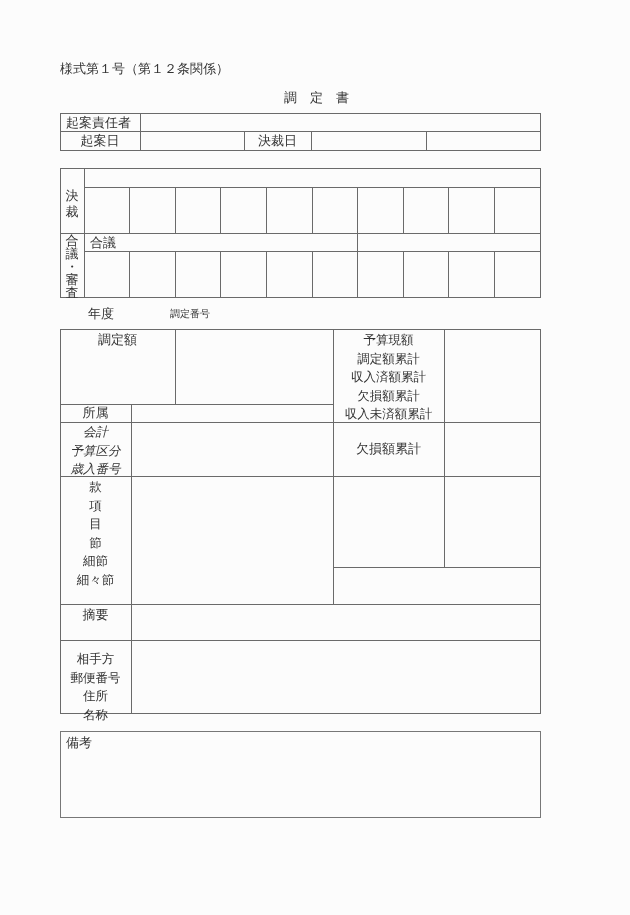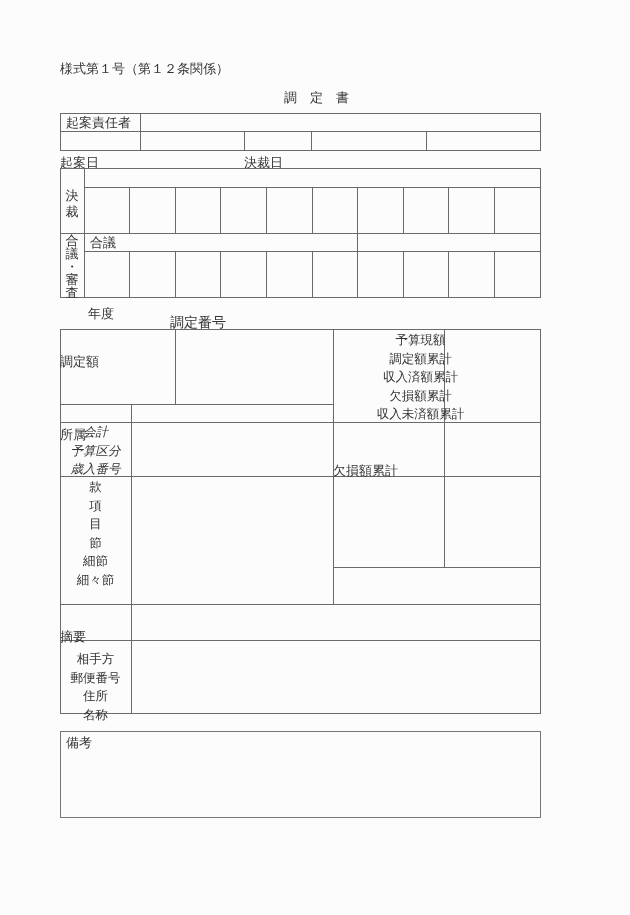--- a/index.html
+++ b/index.html
@@ -4,21 +4,21 @@
 <style>
   html, body { margin:0; padding:0; }
   body {
     width:630px; height:915px; background:#fcfcfc; position:relative; overflow:hidden;
     font-family: "DejaVu Serif", "Liberation Serif", serif; color:#333; font-size:12px;
   }
   .line-h { position:absolute; height:0; border-top:1px solid #6a6a6a; }
   .line-v { position:absolute; width:0; border-left:1px solid #6a6a6a; }
   .box { position:absolute; border:1px solid #6a6a6a; box-sizing:border-box; }
   .t { position:absolute; white-space:nowrap; line-height:18px; }
-  .c { text-align:left;margin-top:22px; }
+  .c { text-align:center; }
   .stack { position:absolute; text-align:center; line-height:18.5px; }
 </style>
 </head>
 <body>
 
 <div class="t" style="left:60px;top:60px;font-size:13px;">様式第１号（第１２条関係）</div>
 <div class="t" style="left:284px;top:89px;font-size:13px;">調　定　書</div>
 
 <div>
   <div class="box" style="left:60px;top:113px;width:481px;height:38px;"></div>
@@ -72,42 +72,42 @@
     <div>合</div>
     <div>議</div>
     <div>・</div>
     <div>審</div>
     <div>査</div>
   </div>
   <div class="t" style="left:90px;top:234px;font-size:13px;">合議</div>
 </div>
 
 <div class="t" style="left:88px;top:305px;font-size:13px;">年度</div>
-<div class="t" style="left:170px;top:313px;font-size:14px;text-align:center;">調定番号</div>
+<div class="t" style="left:170px;top:305px;font-size:10px;text-align:center;">調定番号</div>
 
 <div>
   <div class="box" style="left:60px;top:329px;width:481px;height:385px;"></div>
 
   <div class="line-v" style="left:175px;top:329px;height:75px;"></div>
   <div class="line-h" style="left:60px;top:404px;width:273px;"></div>
   <div class="line-v" style="left:333px;top:329px;height:275px;"></div>
   <div class="line-v" style="left:444px;top:329px;height:238px;"></div>
   <div class="line-v" style="left:131px;top:404px;height:309px;"></div>
   <div class="line-h" style="left:60px;top:422px;width:481px;"></div>
   <div class="line-h" style="left:60px;top:476px;width:481px;"></div>
   <div class="line-h" style="left:333px;top:567px;width:208px;"></div>
   <div class="line-h" style="left:60px;top:604px;width:481px;"></div>
   <div class="line-h" style="left:60px;top:640px;width:481px;"></div>
 
   <div class="t c" style="left:60px;top:331px;width:115px;font-size:13px;">調定額</div>
   <div class="t" style="left:176px;top:330px;width:156px;height:73px;"></div>
   <div class="t c" style="left:60px;top:404px;width:71px;font-size:13px;">所属</div>
   <div class="t" style="left:132px;top:405px;width:200px;height:16px;"></div>
 
-  <div class="stack" style="left:333px;top:331px;width:111px;font-size:12.5px;padding-left:32px;">
+  <div class="stack" style="left:333px;top:331px;width:111px;font-size:12.5px;">
     <div>予算現額</div>
     <div>調定額累計</div>
     <div>収入済額累計</div>
     <div>欠損額累計</div>
     <div>収入未済額累計</div>
   </div>
   <div class="t" style="left:445px;top:330px;width:95px;height:91px;"></div>
 
   <div class="stack" style="left:60px;top:423px;width:71px;font-size:12.5px;font-style:italic;">
     <div>会計</div>

